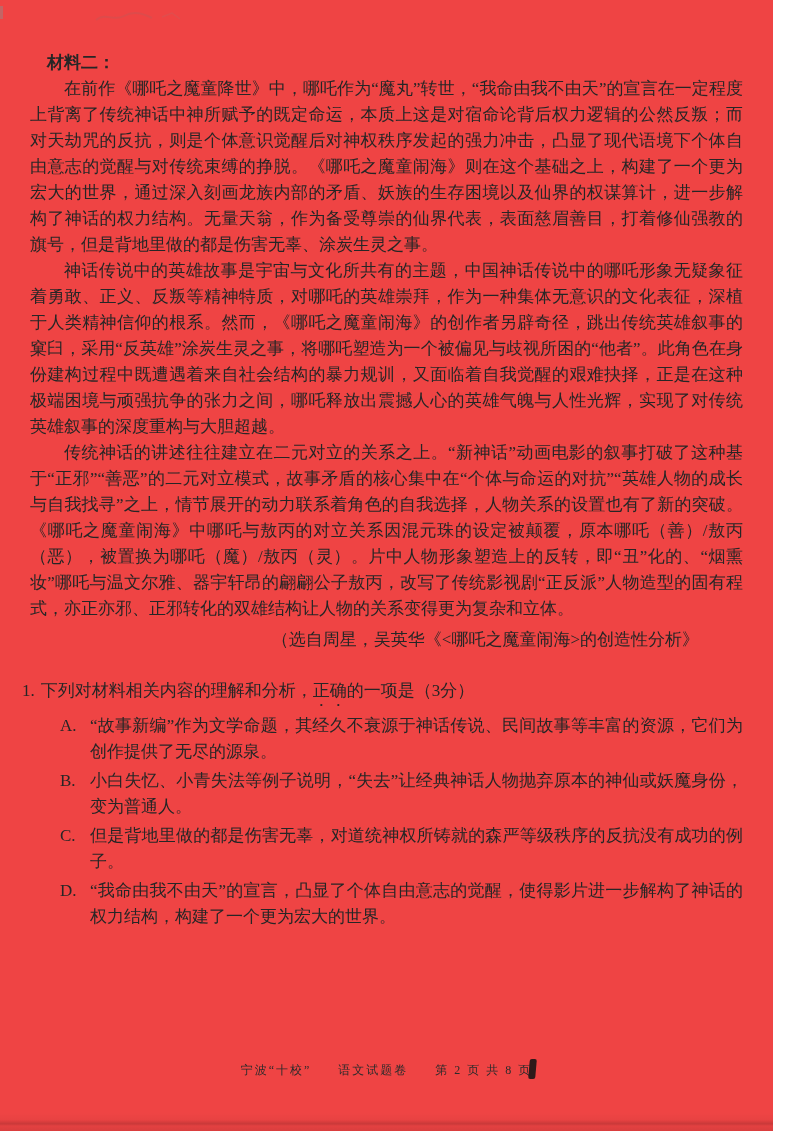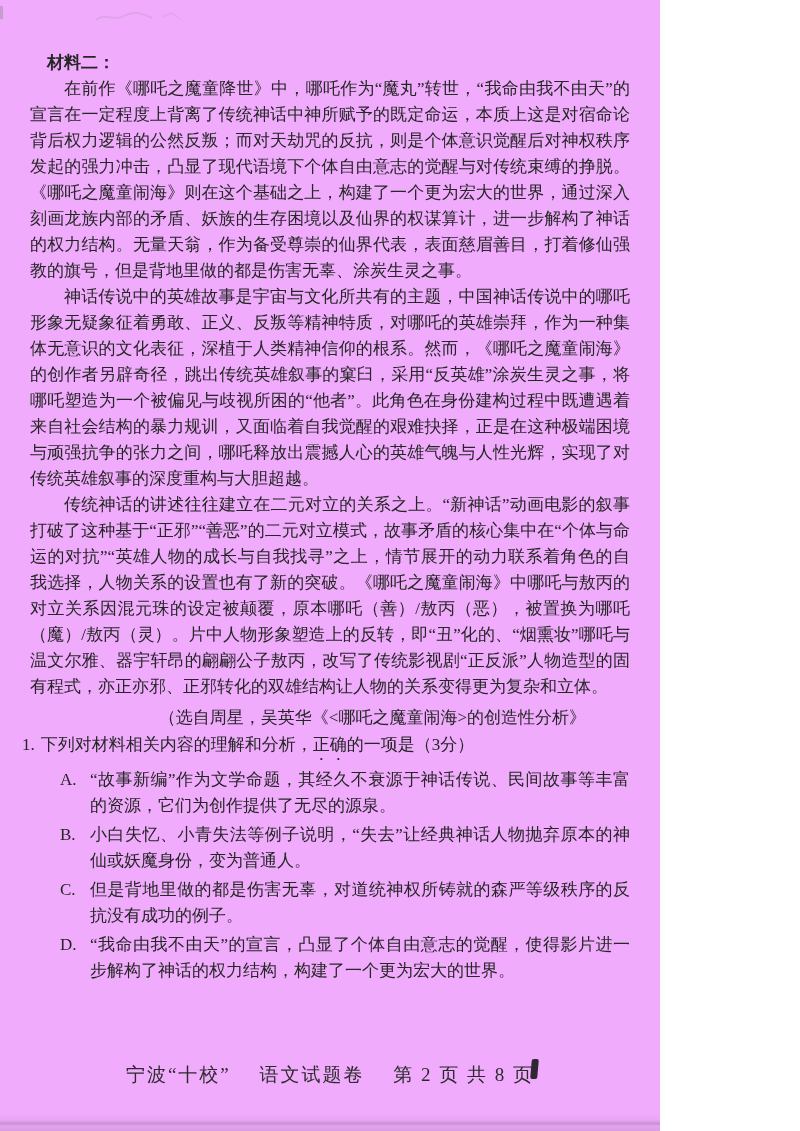--- a/index.html
+++ b/index.html
@@ -1,19 +1,19 @@
 <!DOCTYPE html>
 <html><head>
 <meta charset="utf-8">
 <style>
   html,body{margin:0;padding:0;background:#ffffff;}
   .page{
     position:relative;
-    width:660px;height:1131px;
-    background:#f0abfc;
+    width:773px;height:1131px;
+    background:#ef4444;
     overflow:hidden;
     font-family:"Liberation Serif","DejaVu Serif",serif;
     color:#262626;
     box-sizing:border-box;
   }
   .content{
     position:absolute;
     left:30px;right:30px;top:50px;
     font-size:17px;
     line-height:26px;
@@ -28,21 +28,21 @@
     margin:0;
     text-indent:2em;
   }
   .citation{
     text-align:right;
     padding-right:44px;
     line-height:27px;
     margin-top:4px;
   }
   .question{
-    margin-top:0;
+    margin-top:24px;
     margin-left:-8px;
     line-height:28px;
   }
   .qnum{margin-right:6px;}
   .emph{
     -webkit-text-emphasis:filled dot #262626;
     -webkit-text-emphasis-position:under right;
     text-emphasis:filled dot #262626;
     text-emphasis-position:under right;
   }
@@ -57,21 +57,21 @@
   }
   .opt-text{
     flex:1;
     text-align:justify;
   }
   .footer{
     position:absolute;
     left:0;right:0;
     top:1062px;
     text-align:center;
-    font-size:19px;
+    font-size:12px;
     color:#2b2b2b;
     text-decoration:underline;
   }
   .footer-inner{
     position:relative;
     display:inline-block;
     white-space:nowrap;
   }
   .footer-part{margin:0 12px;letter-spacing:2px;}
   .ink-blot{

